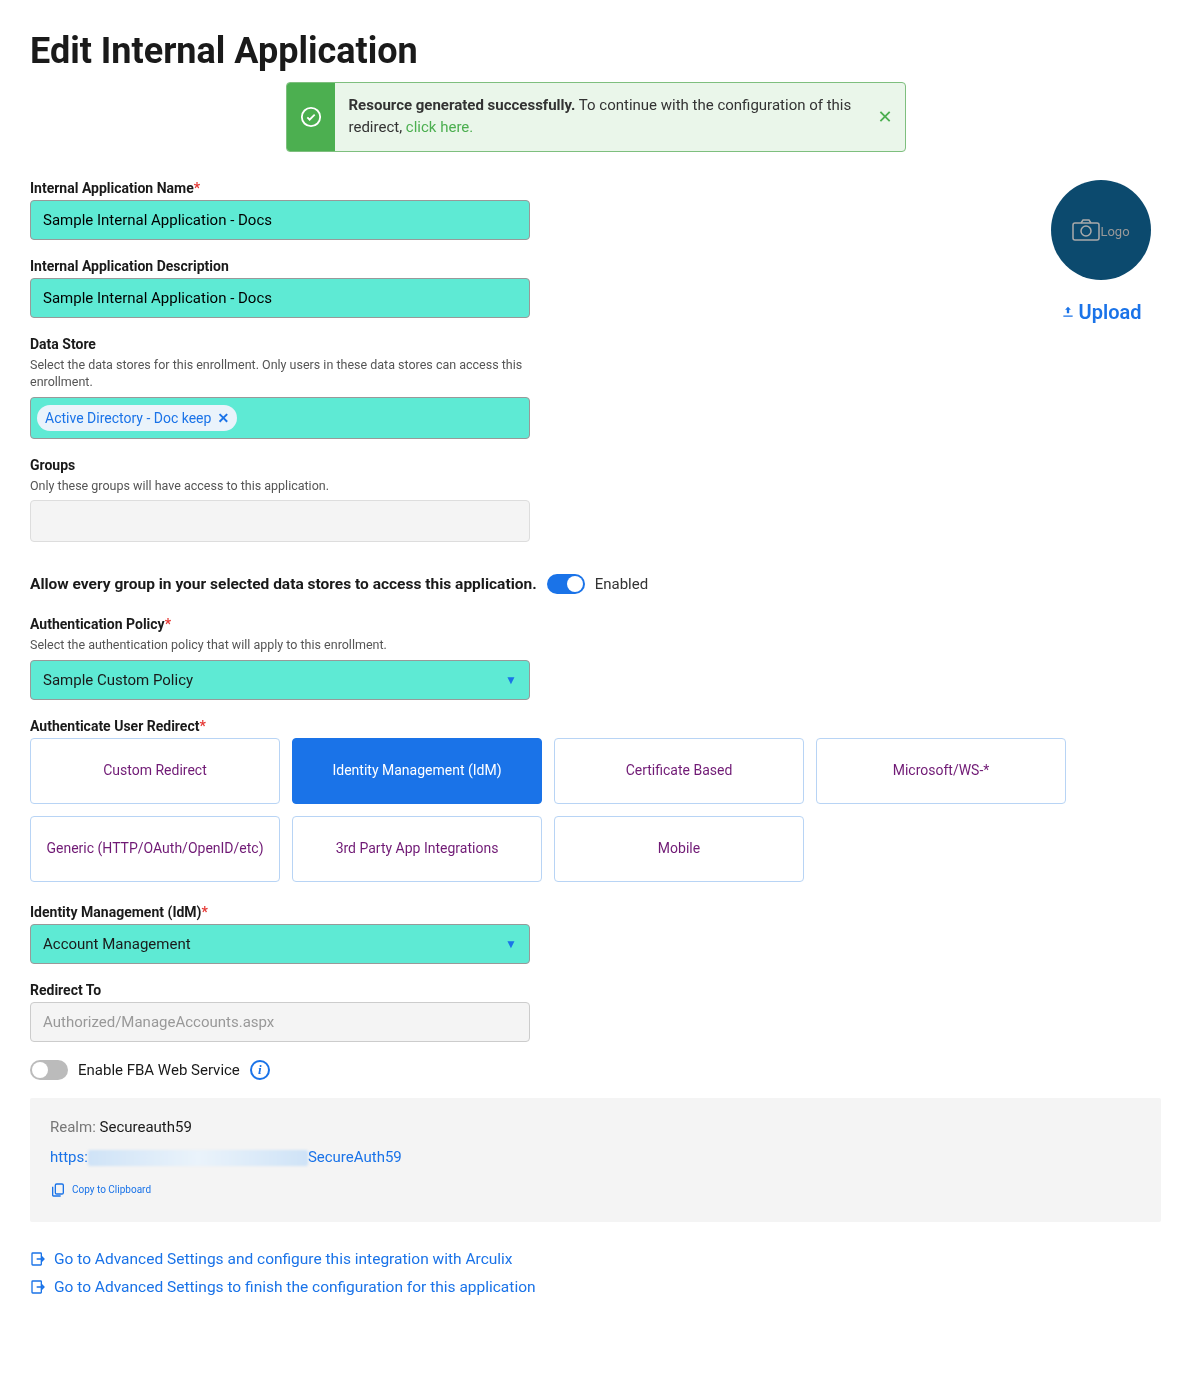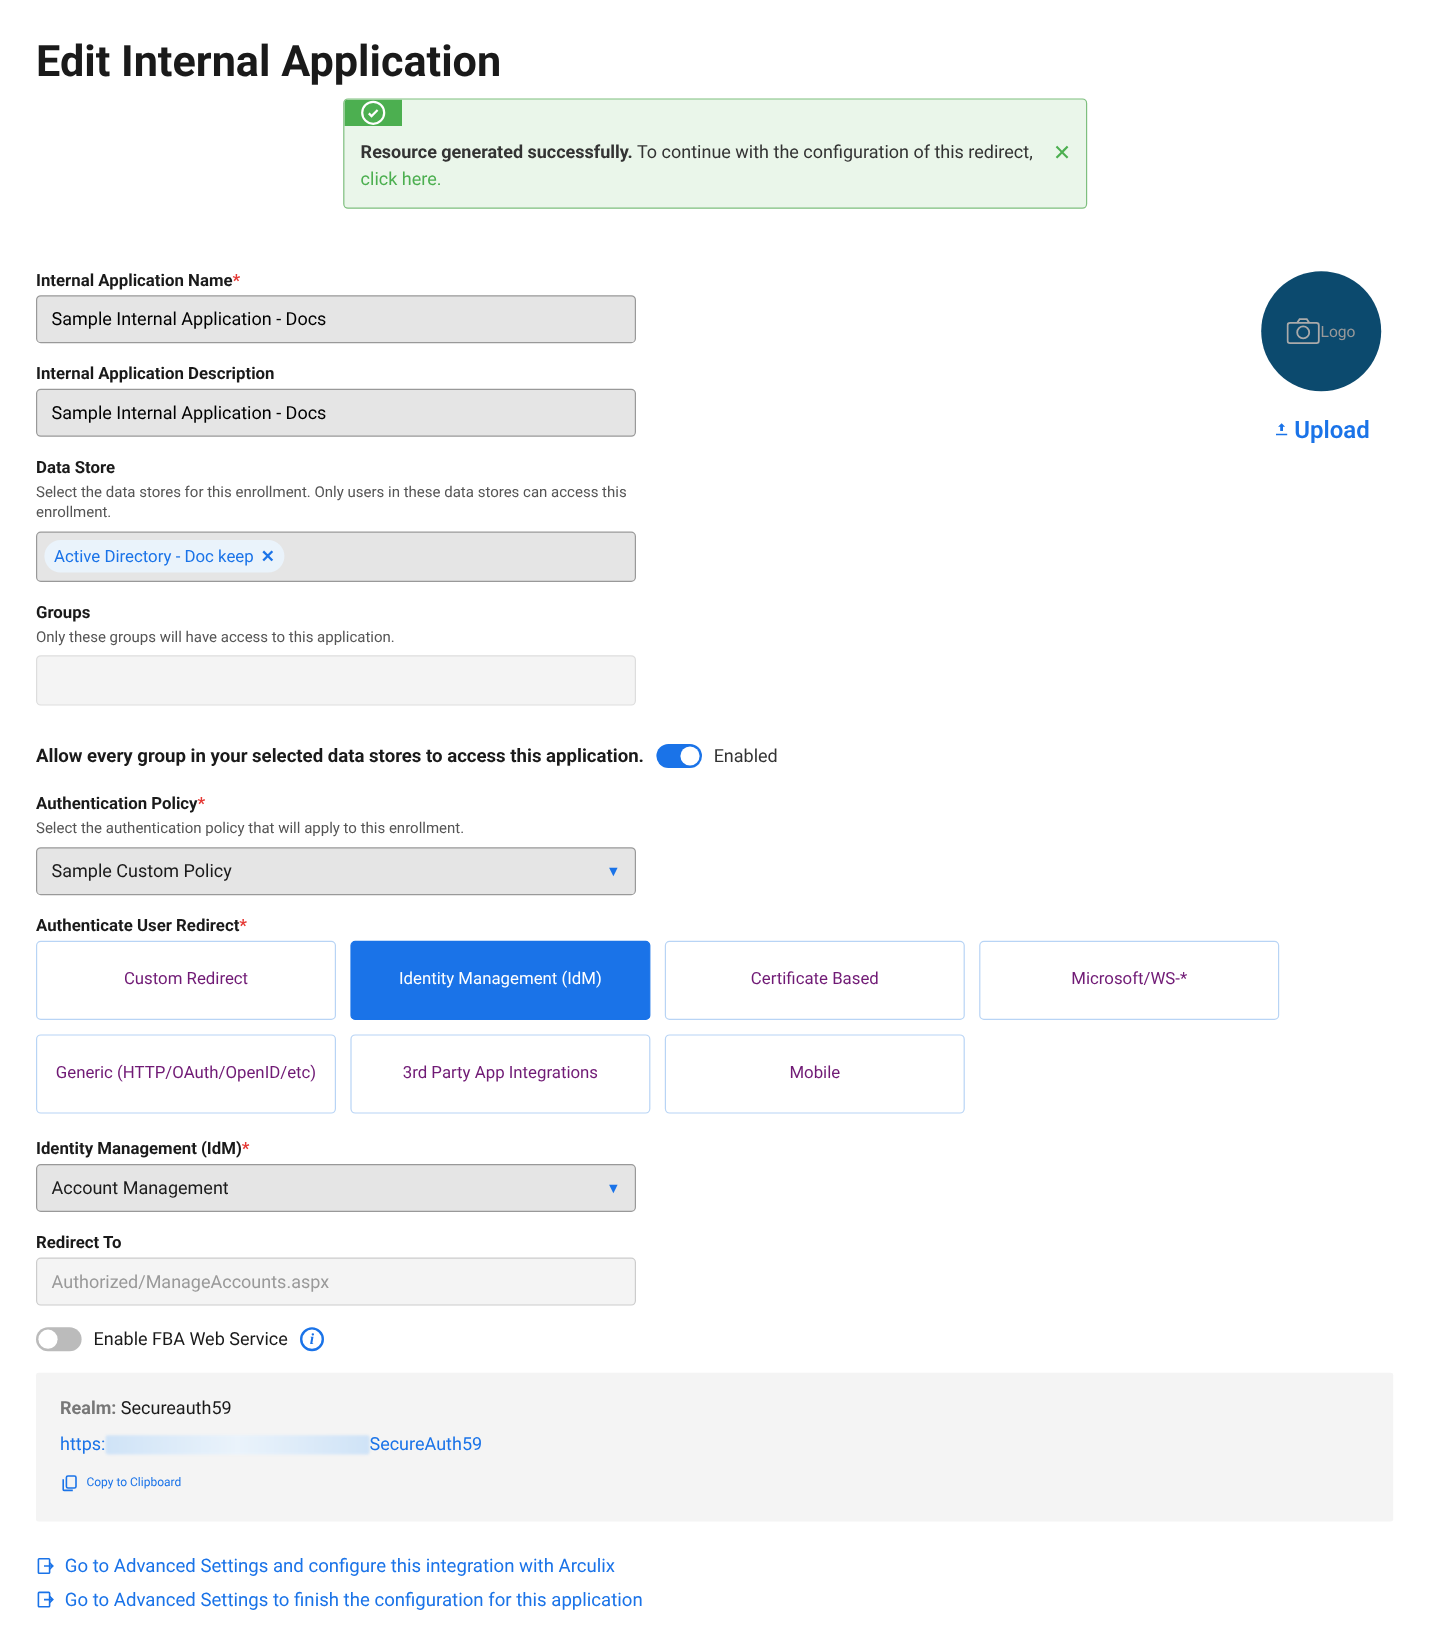--- a/index.html
+++ b/index.html
@@ -15,25 +15,24 @@
     font-weight: 700;
     color: #1a1a1a;
     margin-bottom: 10px;
   }
   .alert {
     display: flex;
     align-items: stretch;
     border: 1px solid #7ebf7e;
     border-radius: 4px;
     background: #eaf6ea;
-    margin: 0 auto 52px auto;
+    margin: 0 auto 28px auto;
     width: 620px;
     position: relative;
     overflow: hidden;
-    flex-direction: column;
   }
   .alert-icon {
     width: 48px;
     background: #4caf50;
     display: flex;
     align-items: center;
     justify-content: center;
     color: #fff;
     flex-shrink: 0;
   }
@@ -102,21 +101,21 @@
     color: #555;
     margin-bottom: 6px;
     line-height: 1.4;
   }
   .text-input, .select-input, .chip-input, .readonly-input {
     width: 500px;
     padding: 10px 12px;
     border: 1px solid #999;
     border-radius: 4px;
     font-size: 15px;
-    background: #e5e5e5;
+    background: #5eead4;
     font-family: inherit;
   }
   .select-input {
     position: relative;
     cursor: pointer;
     display: flex;
     justify-content: space-between;
     align-items: center;
   }
   .select-caret { color: #1a73e8; font-size: 12px; }
@@ -232,21 +231,21 @@
     border-radius: 2px;
     padding: 20px;
     margin-top: 8px;
   }
   .info-panel-title {
     font-size: 17px;
     font-weight: 700;
     margin-bottom: 16px;
   }
   .realm-row { font-size: 15px; margin-bottom: 12px; }
-  .realm-label { color: #777; font-weight: 700; }
+  .realm-label { color: #777; font-weight: 400; }
   .url-row { font-size: 15px; color: #1a73e8; margin-bottom: 16px; }
   .url-blur {
     display: inline-block;
     width: 220px;
     height: 16px;
     background: linear-gradient(90deg, #cfe3f7, #eaf3fb, #cfe3f7);
     vertical-align: middle;
     border-radius: 2px;
     filter: blur(1px);
   }

